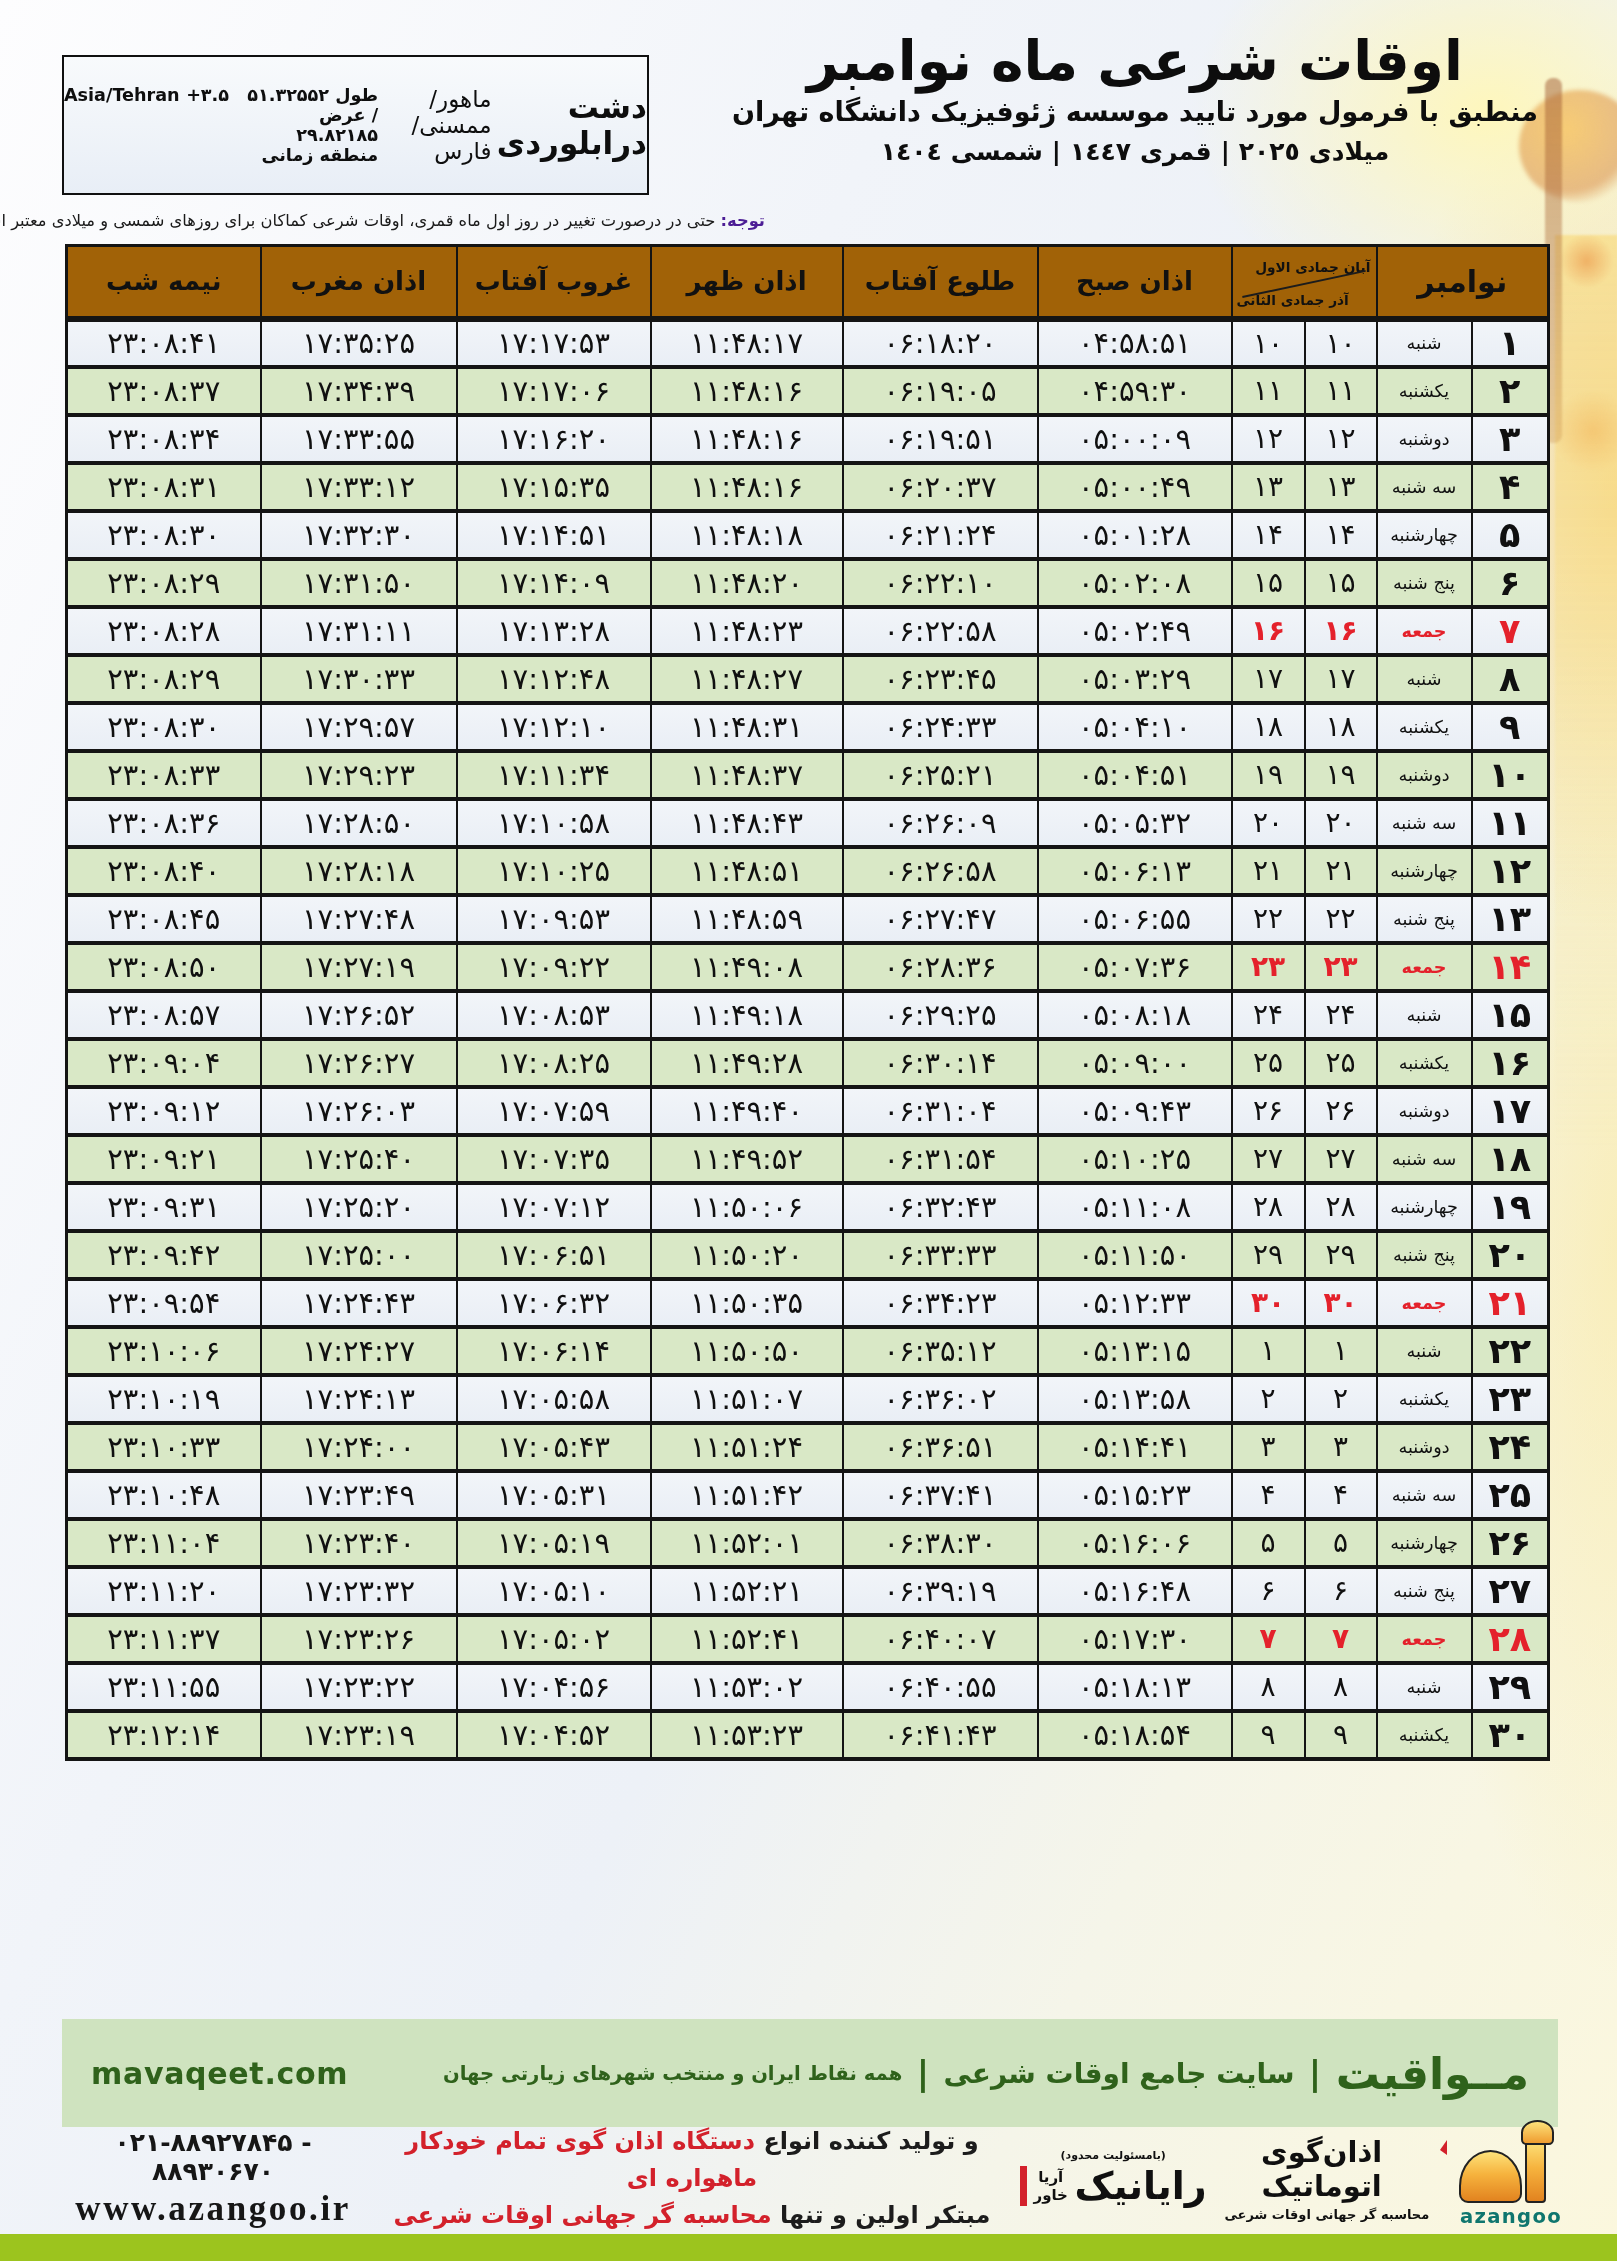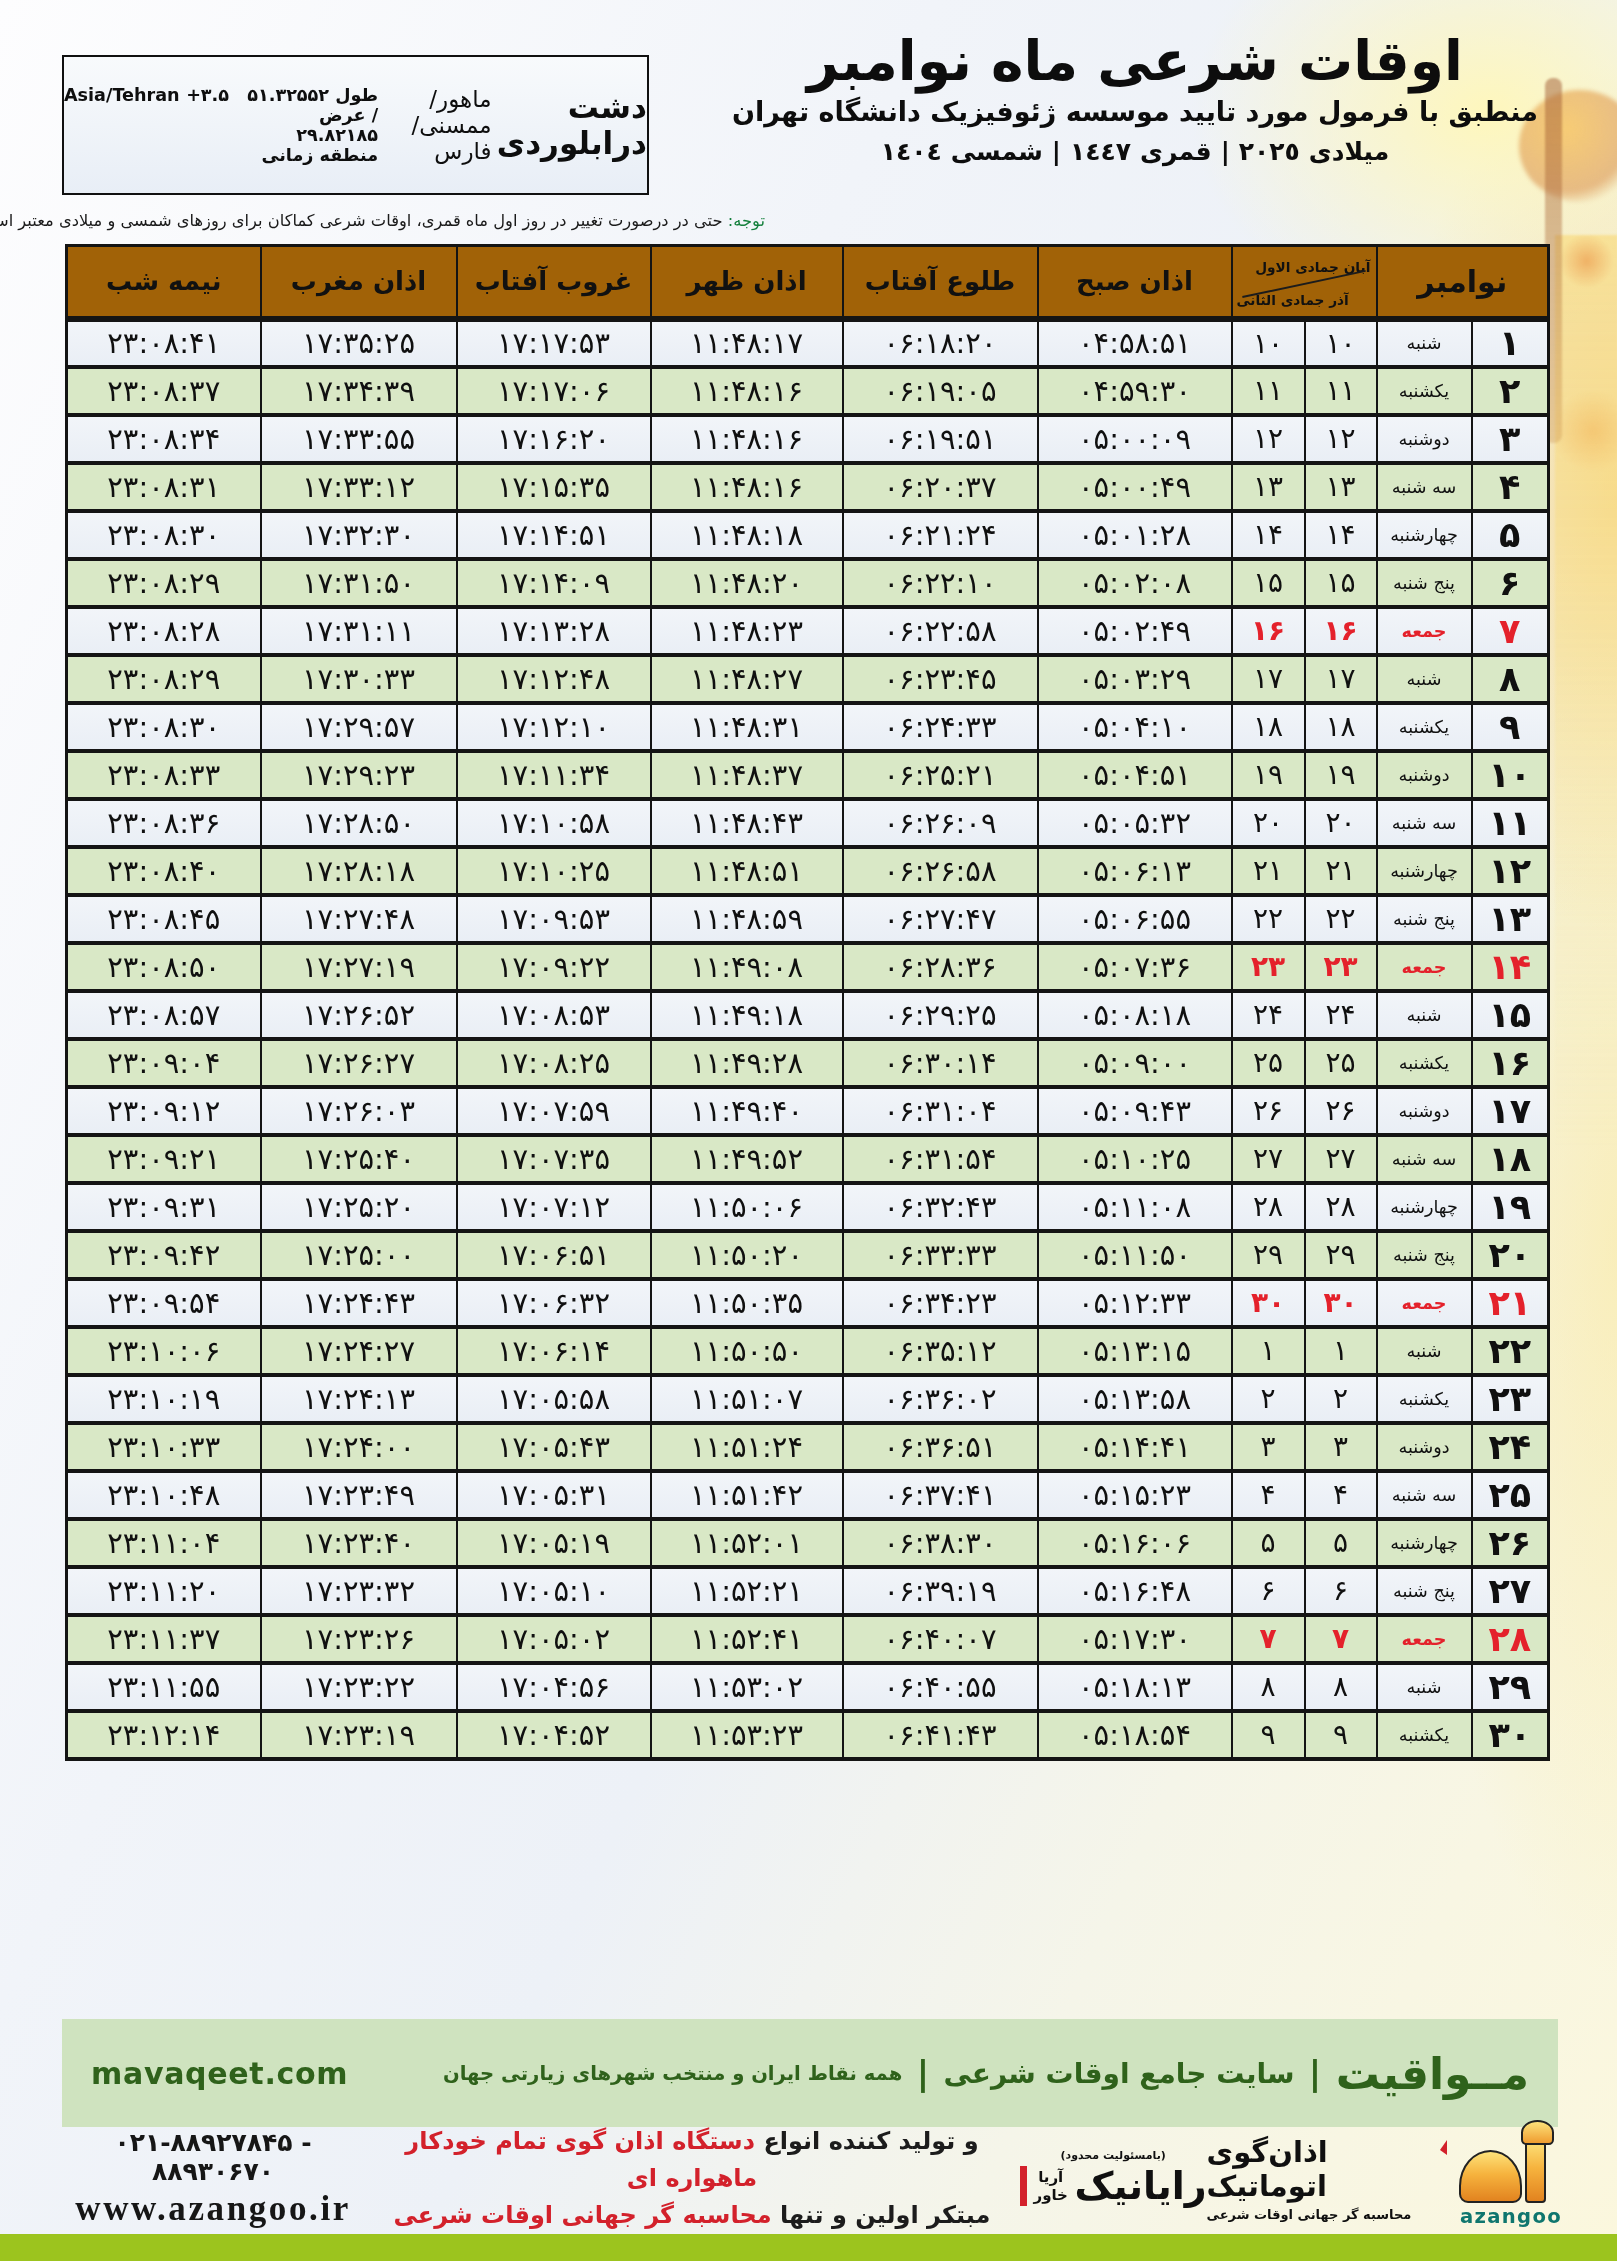--- a/index.html
+++ b/index.html
@@ -35,21 +35,21 @@
   .location-box { position:absolute; left:62px; top:55px; width:587px; height:140px; z-index:2;
     border:2.6px solid #101010; background:linear-gradient(180deg,#f8fafc,#e8eef6);
     display:flex; align-items:center; justify-content:center; gap:5.2px; direction:rtl; color:#0e0e0e; }
   .loc-name   { font-size:31px; font-weight:bold; }
   .loc-region { font-size:23px; }
   .loc-coords { display:flex; direction:rtl; gap:6.5px; font-size:17.6px; font-weight:bold; align-items:baseline; }
   .loc-coords .ltr { direction:ltr; }
 
   .notice { position:absolute; left:64px; top:211px; width:701px; z-index:2;
     direction:rtl; text-align:right; font-size:16.3px; color:#1a1a1a; white-space:nowrap; }
-  .notice-label { color:#15803d; font-weight:normal; }
+  .notice-label { color:#4c1d95; font-weight:bold; }
 
   
   .prayer-table { position:absolute; left:65px; top:244px; width:1482px; z-index:2;
     direction:rtl; border-collapse:collapse; table-layout:fixed;
     border:3.9px solid #141414; background:#eef2f7; }
   .prayer-table th, .prayer-table td { border:2.6px solid #141414; text-align:center; vertical-align:middle; overflow:hidden; }
   .prayer-table td { border-top-width:4.6px; border-bottom-width:4.6px; height:48px; color:#101010; }
   .prayer-table thead th { background:#a16207; height:73px; border-bottom-width:6.5px; font-weight:bold; color:#111; }
   .h-label { font-size:26px; }
   .h-month { font-size:30px; }
@@ -82,21 +82,21 @@
   .az-icon { position:relative; width:108px; height:86px; }
   .az-dome { position:absolute; left:0; bottom:18px; width:63px; height:53px;
     background:linear-gradient(180deg,#fde27a 0%,#f6b33e 45%,#e2831f 100%);
     border:2px solid #222; border-radius:50% 50% 9px 9px / 68% 68% 9px 9px; }
   .az-minaret { position:absolute; right:11.7px; bottom:18px; width:21px; height:64px;
     background:linear-gradient(180deg,#fde27a 0%,#f6b33e 45%,#e2831f 100%);
     border:2px solid #222; border-radius:3.9px; }
   .az-minaret::before { content:""; position:absolute; left:-5.9px; top:-21px; width:29px; height:21px;
     background:linear-gradient(180deg,#fde27a,#ef9c30); border:2px solid #222; border-radius:50% 50% 5.2px 5.2px; }
   .az-en { position:absolute; bottom:-6.5px; left:1.3px; color:#0f766e; font-weight:bold; font-size:19.6px; letter-spacing:1.3px; }
-  .az-fa { direction:rtl; text-align:left; color:#101010; }
+  .az-fa { direction:rtl; text-align:center; color:#101010; }
   .az-fa-name { font-size:29px; font-weight:bold; position:relative; padding-right:10.4px; }
   .az-accent { position:absolute; right:0; top:5.2px; width:0; height:0;
     border-top:10.4px solid transparent; border-bottom:5.2px solid transparent; border-right:7.8px solid #d3212b; }
   .az-fa-sub { font-size:13px; font-weight:bold; margin-top:3.9px; }
   .rayanik-block { direction:rtl; text-align:center; color:#101010; }
   .ray-llc { font-size:11px; font-weight:bold; margin-bottom:1.3px; }
   .ray-main { display:flex; direction:rtl; align-items:center; justify-content:center; gap:6.5px; }
   .ray-name { font-size:38px; font-weight:bold; }
   .ray-stack { display:flex; flex-direction:column; font-size:15px; font-weight:bold; line-height:1.2; }
   .ray-bar { width:7.2px; height:40px; background:#d3212b; }

